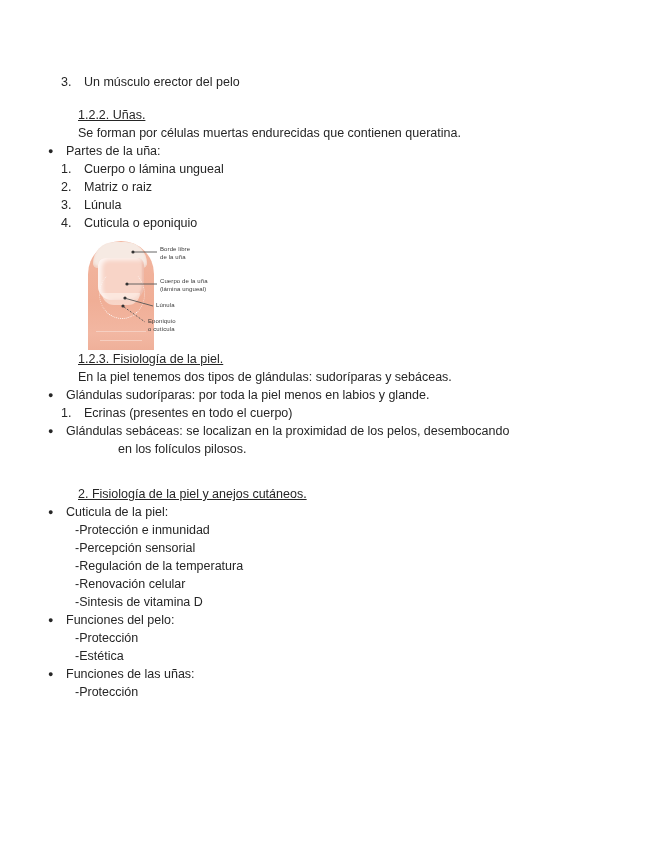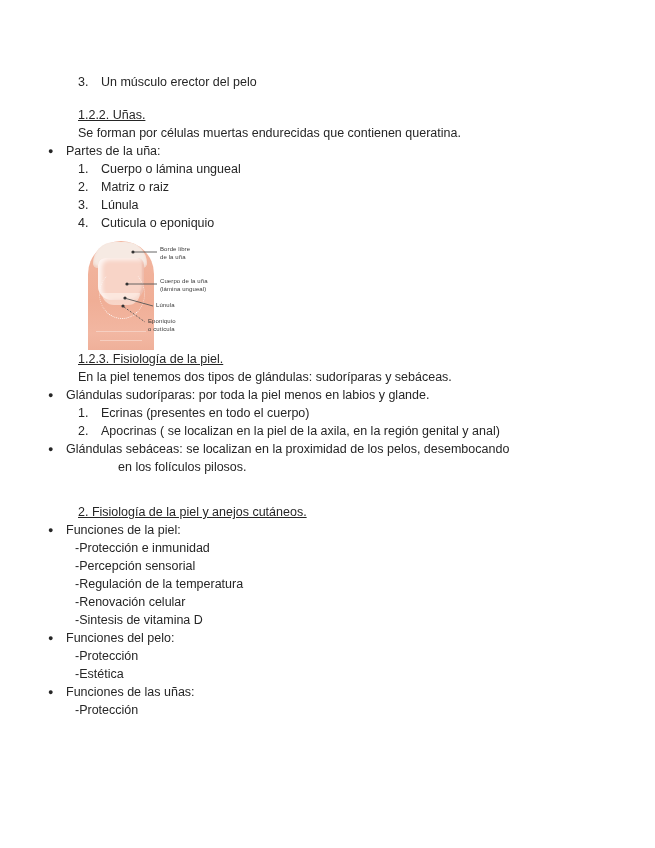--- a/index.html
+++ b/index.html
@@ -19,21 +19,21 @@
     height:18px;line-height:18px;
     font-size:12.5px;
     white-space:nowrap;
   }
   .heading{
     padding-left:78px;
     text-decoration:underline;
     margin-top:0;
   }
   .body-indent{padding-left:78px;}
-  .num-item{padding-left:78px;}
+  .num-item{padding-left:61px;}
   .num-item .num{display:inline-block;width:23px;}
   .bullet-line{padding-left:48px;}
   .bullet-line .bullet{
     display:inline-block;width:18px;
     font-size:9px;vertical-align:1px;
   }
   .dash-line{padding-left:75px;}
   .cont-line{padding-left:118px;}
 
   .mt-first{margin-top:73px;}
@@ -165,31 +165,28 @@
   </div>
 
   <div class="line heading">1.2.3. Fisiología de la piel.</div>
   <div class="line body-indent">En la piel tenemos dos tipos de glándulas: sudoríparas y sebáceas.</div>
   <div class="line bullet-line">
     <span class="bullet">●</span><span>Glándulas sudoríparas: por toda la piel menos en labios y glande.</span>
   </div>
   <div class="line num-item">
     <span class="num">1.</span><span>Ecrinas (presentes en todo el cuerpo)</span>
   </div>
-  <div class="line num-item">
-    <span class="num">2.</span><span>Apocrinas ( se localizan en la piel de la axila, en la región genital y anal)</span>
-  </div>
   <div class="line bullet-line">
     <span class="bullet">●</span><span>Glándulas sebáceas: se localizan en la proximidad de los pelos, desembocando</span>
   </div>
   <div class="line cont-line">en los folículos pilosos.</div>
 
   <div class="line heading mt-sec2">2. Fisiología de la piel y anejos cutáneos.</div>
   <div class="line bullet-line">
-    <span class="bullet">●</span><span>Funciones de la piel:</span>
+    <span class="bullet">●</span><span>Cuticula de la piel:</span>
   </div>
   <div class="line dash-line">-Protección e inmunidad</div>
   <div class="line dash-line">-Percepción sensorial</div>
   <div class="line dash-line">-Regulación de la temperatura</div>
   <div class="line dash-line">-Renovación celular</div>
   <div class="line dash-line">-Sintesis de vitamina D</div>
   <div class="line bullet-line">
     <span class="bullet">●</span><span>Funciones del pelo:</span>
   </div>
   <div class="line dash-line">-Protección</div>

